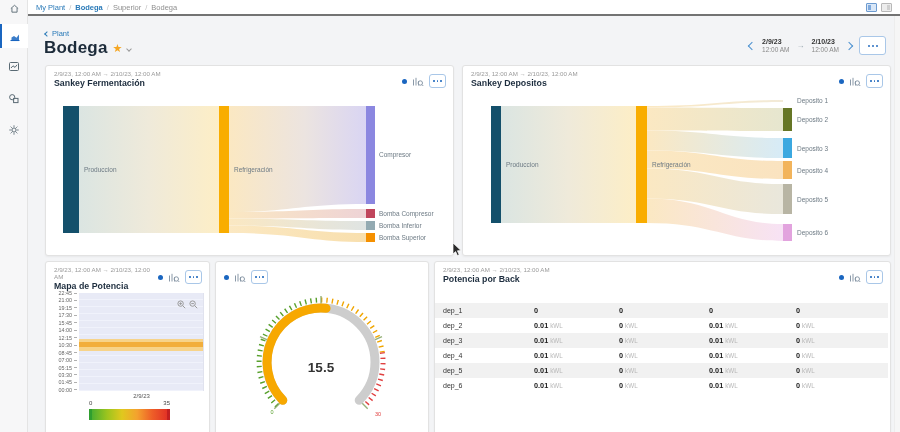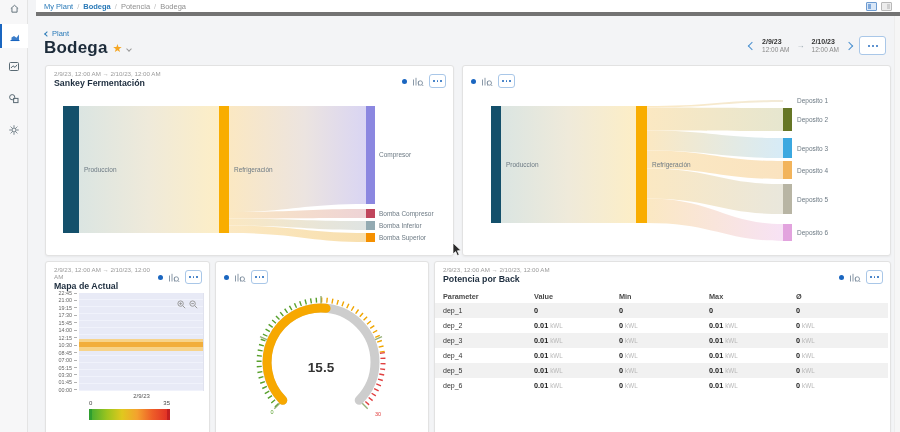--- a/index.html
+++ b/index.html
@@ -9,22 +9,22 @@
     background:#f3f4f6; font-family:"Liberation Sans",sans-serif; color:#333;
   }
   
   .sidebar { position:absolute; left:0; top:0; width:28px; height:432px;
     background:#f7f7f8; border-right:1px solid #e4e4e4; z-index:5; }
   .side-item { width:28px; height:24px; display:flex; align-items:center; justify-content:center; color:#5a6a74; }
   .side-item.first { height:16px; }
   .side-item.selected { background:#fff; border-left:2px solid #1a66c0; color:#1a66c0; margin-top:8px; }
   .side-item svg { display:block; }
   
-  .topbar { position:absolute; left:36px; top:0; right:0; height:16px; background:#fff;
-    border-bottom:4px solid #737373; display:flex; align-items:center; padding:0 8px; font-size:7.5px; }
+  .topbar { position:absolute; left:28px; top:0; right:0; height:16px; background:#fff;
+    border-bottom:2px solid #737373; display:flex; align-items:center; padding:0 8px; font-size:7.5px; }
   .crumb { color:#8f8f8f; }
   .crumb.link { color:#2a7ab8; }
   .crumb.bold { font-weight:bold; }
   .crumb-sep { color:#c0c0c0; margin:0 4px; }
   .topbar-right { margin-left:auto; display:flex; gap:4px; align-items:center; }
   .win-ico { width:11px; height:9px; border:1px solid #b8b8b8; background:#ededed; display:inline-block; position:relative; border-radius:1px; }
   .win-ico.active { border-color:#6d9bd0; background:#d9e7f7; }
   .win-ico.active::before { content:""; position:absolute; left:1px; top:1px; bottom:1px; width:3px; background:#7fa9dc; }
   .win-ico.plain::before { content:""; position:absolute; right:1px; top:1px; bottom:1px; width:3px; background:#cfcfcf; }
   
@@ -146,21 +146,21 @@
         </svg>
         </span>
     </div>
   </aside>
 
   <header class="topbar">
     <span class="crumb link">My Plant</span>
     <span class="crumb-sep">/</span>
     <span class="crumb link bold">Bodega</span>
     <span class="crumb-sep">/</span>
-    <span class="crumb">Potencia</span>
+    <span class="crumb">Superior</span>
     <span class="crumb-sep">/</span>
     <span class="crumb">Bodega</span>
     <span class="topbar-right">
       <span class="win-ico active"></span>
       <span class="win-ico plain"></span>
     </span>
   </header>
 
   <div class="back-row">
     <i class="chev left"></i>
@@ -253,20 +253,24 @@
       <text class="sankey-label" x="188" y="106">Refrigeración</text>
       <text class="sankey-label" x="333" y="91">Compresor</text>
       <text class="sankey-label" x="333" y="150">Bomba Compresor</text>
       <text class="sankey-label" x="333" y="162">Bomba Inferior</text>
       <text class="sankey-label" x="333" y="174">Bomba Superior</text>
     </svg>
   </section>
 
   <section class="panel p2">
     <div class="panel-head">
+      <div>
+        <div class="p-sub">2/9/23, 12:00 AM → 2/10/23, 12:00 AM</div>
+        <div class="p-title">Sankey Depositos</div>
+      </div>
       <div class="head-actions">
         <span class="live-dot"></span>
         <span class="explore-icon">
           <svg width="12" height="11" viewBox="0 0 12 11" fill="none" stroke="currentColor" stroke-width="1">
             <path d="M1.5 9.5 V3.5 M4 9.5 V1.8 M6.5 9.5 V5"></path>
             <circle cx="8.3" cy="7" r="2.2"></circle>
               <path d="M9.9 8.6 L11.3 10"></path>
           </svg>
           </span>
         <button class="more-btn small">
@@ -330,21 +334,21 @@
       <text class="sankey-label" x="334" y="107">Deposito 4</text>
       <text class="sankey-label" x="334" y="136">Deposito 5</text>
       <text class="sankey-label" x="334" y="169">Deposito 6</text>
     </svg>
   </section>
 
   <section class="panel p3">
     <div class="panel-head">
       <div style="max-width:108px">
         <div class="p-sub">2/9/23, 12:00 AM → 2/10/23, 12:00 AM</div>
-        <div class="p-title">Mapa de Actual</div>
+        <div class="p-title">Mapa de Potencia</div>
       </div>
       <div class="head-actions">
         <span class="live-dot"></span>
         <span class="explore-icon">
           <svg width="12" height="11" viewBox="0 0 12 11" fill="none" stroke="currentColor" stroke-width="1">
             <path d="M1.5 9.5 V3.5 M4 9.5 V1.8 M6.5 9.5 V5"></path>
             <circle cx="8.3" cy="7" r="2.2"></circle>
               <path d="M9.9 8.6 L11.3 10"></path>
           </svg>
           </span>
@@ -485,27 +489,20 @@
               <path d="M9.9 8.6 L11.3 10"></path>
           </svg>
           </span>
         <button class="more-btn small">
           <span class="dot"></span>
             <span class="dot"></span>
             <span class="dot"></span>
         </button>
       </div>
     </div>
-    <div class="tbl-head">
-      <span>Parameter</span>
-      <span>Value</span>
-      <span>Min</span>
-      <span>Max</span>
-      <span>Ø</span>
-    </div>
     <div class="tbl-rows">
       <div class="trow">
         <span class="tc-param">dep_1</span>
         <span><b class="tval">0</b><i class="unit"></i></span>
         <span><b class="tval">0</b><i class="unit"></i></span>
         <span><b class="tval">0</b><i class="unit"></i></span>
         <span><b class="tval">0</b><i class="unit"></i></span>
       </div>
       <div class="trow">
         <span class="tc-param">dep_2</span>

